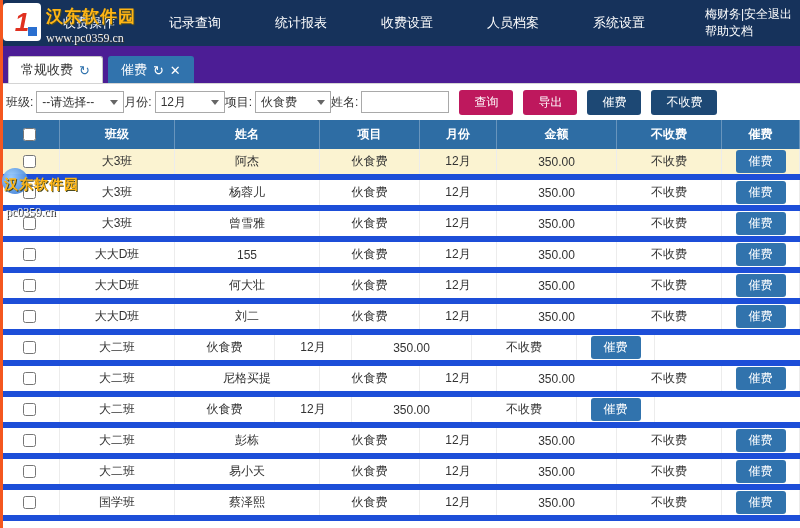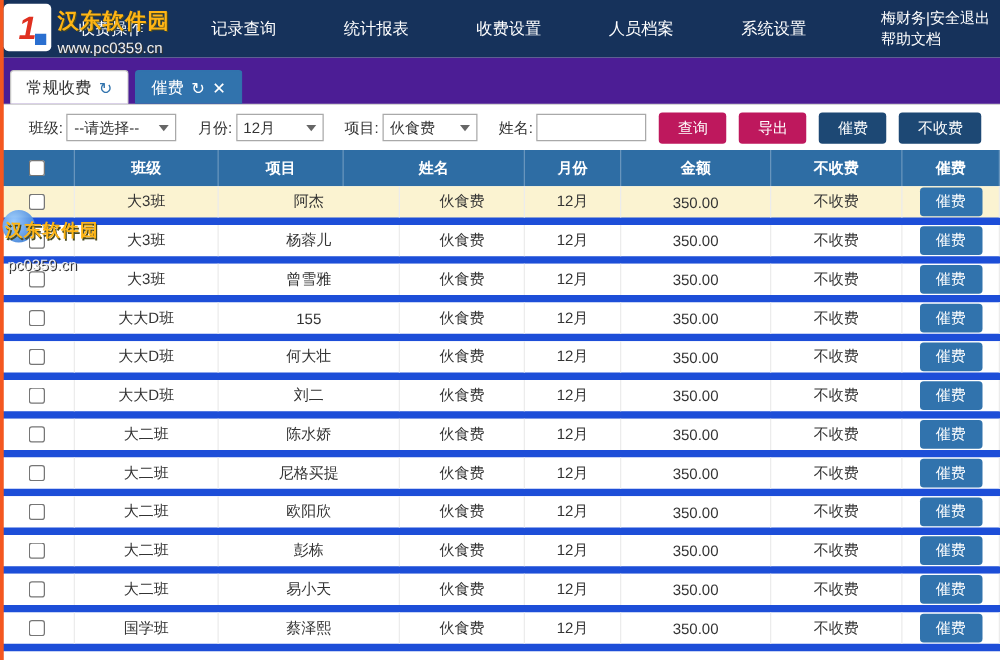--- a/index.html
+++ b/index.html
@@ -26,21 +26,21 @@
   .tab.active { background:#fff; color:#333; }
   .tab.inactive { background:#3173ad; border-color:#3173ad; color:#fff; }
   .tab .refresh { font-size:13px; line-height:1; }
   .tab.active .refresh { color:#3173ad; }
   .tab.inactive .refresh, .tab.inactive .close { color:#fff; }
   .tab .close { font-size:13px; line-height:1; }
 
   
   .filter-bar { height:36px; background:#fff; display:flex; align-items:center;
                 padding-left:6px; font-size:12px; color:#333; }
-  .f-label { margin:0 3px 0 17px; white-space:nowrap; }
+  .f-label { margin:0 3px 0 0; white-space:nowrap; }
   .sel { height:22px; border:1px solid #a9a9a9; background:#fff; display:inline-flex;
          align-items:center; justify-content:space-between; padding:0 5px;
          font-size:12px; cursor:pointer; }
   .sel .caret { width:0; height:0; border-top:5px solid #666;
                 border-left:4px solid transparent; border-right:4px solid transparent;
                 margin-left:6px; }
   .sel-class { width:88px; } .sel-month { width:70px; } .sel-project { width:76px; }
   .inp { height:22px; width:88px; border:1px solid #a9a9a9; font-size:12px; padding:0 4px; }
   .btn { height:25px; padding:0 15px; color:#fff; font-size:12px; border:none;
          border-radius:3px; margin-left:10px; cursor:pointer; }
@@ -67,21 +67,21 @@
   .wm { position:absolute; z-index:40; pointer-events:none; }
   .wm-top { top:3px; left:3px; display:flex; }
   .wm-logo { width:38px; height:38px; background:#fff; border-radius:4px;
              display:flex; align-items:center; justify-content:center; position:relative; }
   .wm-logo .one { color:#e03020; font-weight:bold; font-size:26px; font-style:italic; }
   .wm-logo .blue-sq { position:absolute; right:4px; bottom:5px; width:9px; height:9px;
                       background:#2a6fd0; }
   .wm-texts { margin-left:5px; padding-top:2px; }
   .wm-name { font-size:17px; font-weight:bold; color:#ffb514;
              text-shadow:1px 1px 0 #4a4a20; letter-spacing:1px; }
-  .wm-url { font-size:12px; color:#f0f0f0; text-shadow:1px 1px 0 #333; margin-top:3px; }
+  .wm-url { font-size:12px; color:#f0f0f0; text-shadow:1px 1px 0 #333; margin-top:3px;font-family:Liberation Serif, serif; }
   .wm-mid { top:168px; left:0; width:110px; }
   .wm-mid .circle { width:26px; height:26px; border-radius:50%;
                     background:radial-gradient(circle at 35% 35%, #9fd0ff, #2a6fd0);
                     position:absolute; top:0; left:2px; opacity:.95; }
   .wm-mid .wm-name { font-size:14px; position:relative; top:8px; left:4px; }
   .wm-mid .wm-url { position:relative; top:16px; left:6px; }
 </style>
 </head>
 <body>
 
@@ -136,22 +136,22 @@
   <button class="btn btn-primary">导出</button>
   <button class="btn btn-dark">催费</button>
   <button class="btn btn-dark">不收费</button>
 </div>
 
 <div class="thead">
   <div class="cell c0">
     <input type="checkbox" style="">
   </div>
   <div class="cell c1">班级</div>
+  <div class="cell c2">姓名</div>
   <div class="cell c3">项目</div>
-  <div class="cell c2">姓名</div>
   <div class="cell c4">月份</div>
   <div class="cell c5">金额</div>
   <div class="cell c6">不收费</div>
   <div class="cell c7">催费</div>
 </div>
 
 <div>
   <div class="trow highlight">
     <div class="cell c0">
       <input type="checkbox" style="">
@@ -252,21 +252,20 @@
     <div class="cell c7">
       <button class="urge-btn">催费</button>
     </div>
   </div>
 
   <div class="trow">
     <div class="cell c0">
       <input type="checkbox" style="">
     </div>
     <div class="cell c1">大二班</div>
-    <div class="cell c2">陈水娇</div>
     <div class="cell c3">伙食费</div>
     <div class="cell c4">12月</div>
     <div class="cell c5">350.00</div>
     <div class="cell c6">
       <span class="nofee-link">不收费</span>
     </div>
     <div class="cell c7">
       <button class="urge-btn">催费</button>
     </div>
   </div>
@@ -286,21 +285,20 @@
     <div class="cell c7">
       <button class="urge-btn">催费</button>
     </div>
   </div>
 
   <div class="trow">
     <div class="cell c0">
       <input type="checkbox" style="">
     </div>
     <div class="cell c1">大二班</div>
-    <div class="cell c2">欧阳欣</div>
     <div class="cell c3">伙食费</div>
     <div class="cell c4">12月</div>
     <div class="cell c5">350.00</div>
     <div class="cell c6">
       <span class="nofee-link">不收费</span>
     </div>
     <div class="cell c7">
       <button class="urge-btn">催费</button>
     </div>
   </div>

